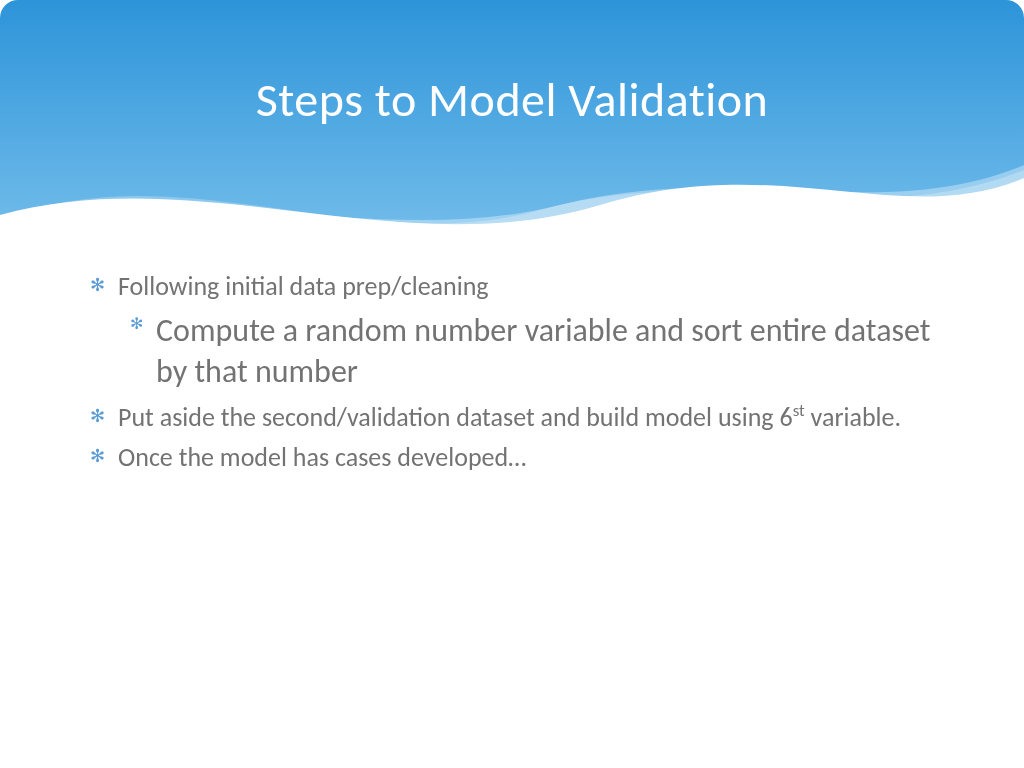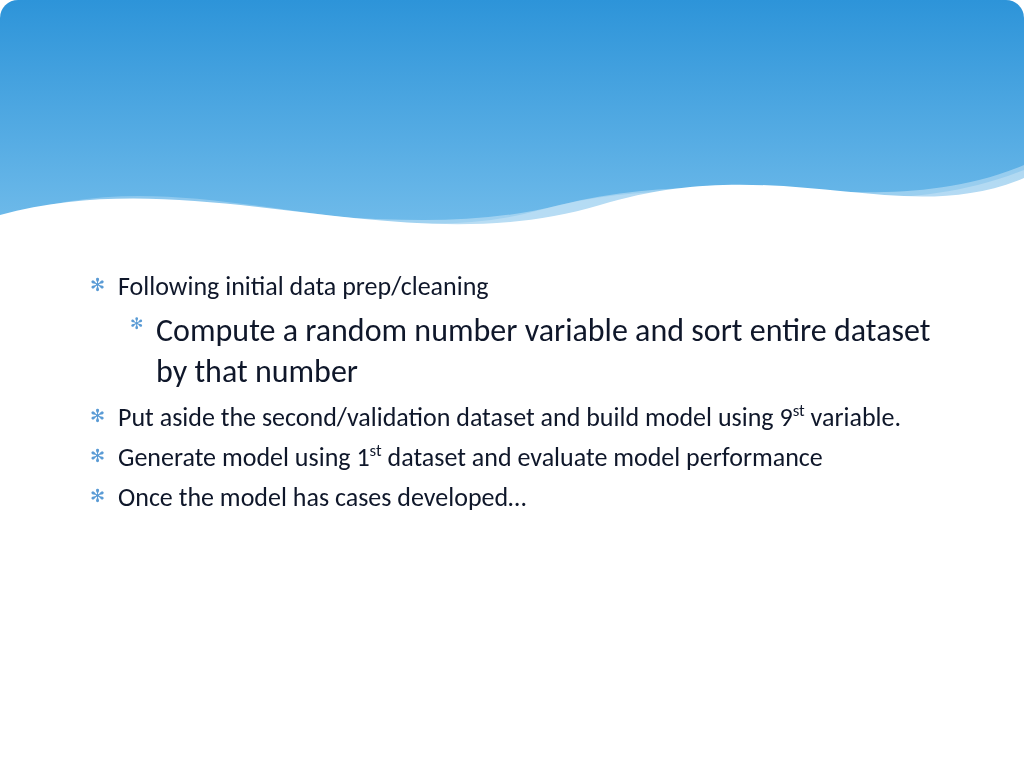--- a/index.html
+++ b/index.html
@@ -29,21 +29,21 @@
     color: #ffffff;
     font-size: 48px;
     font-weight: 400;
     letter-spacing: 0.5px;
   }
   .content {
     position: absolute;
     top: 270px;
     left: 90px;
     right: 70px;
-    color: #0f172a;
+    color: #737373;
   }
   .l1 {
     font-size: 26px;
     line-height: 1.3;
     margin-bottom: 6px;
     padding-left: 28px;
     position: relative;
   }
   .l1::before {
     content: "✻";
@@ -84,26 +84,24 @@
           <stop offset="100%" stop-color="#7fc4ee"></stop>
         </linearGradient>
       </defs>
       <rect x="0" y="0" width="1024" height="280" fill="url(#skyGrad)"></rect>
       <path d="M0,220 C180,150 360,260 540,210 C720,160 860,235 1024,170 L1024,280 L0,280 Z" fill="#ffffff" fill-opacity="0.25"></path>
       <path d="M0,225 C200,175 380,250 560,205 C740,160 880,225 1024,165 L1024,280 L0,280 Z" fill="#ffffff" fill-opacity="0.35"></path>
       <path d="M0,215 C200,160 400,265 600,205 C780,150 900,230 1024,178 L1024,280 L0,280 Z" fill="#ffffff"></path>
     </svg>
   </div>
 
+  <div class="title">Steps to Model Validation</div>
 
   <div class="content">
     <div class="l1">Following initial data prep/cleaning</div>
     <div class="l2">Compute a random number variable and sort entire dataset by that number</div>
     <div class="l1">
-      <span>Put aside the second/validation dataset and build model using 9</span><sup>st</sup><span> variable.</span>
-    </div>
-    <div class="l1">
-      <span>Generate model using 1</span><sup>st</sup><span> dataset and evaluate model performance</span>
+      <span>Put aside the second/validation dataset and build model using 6</span><sup>st</sup><span> variable.</span>
     </div>
     <div class="l1">Once the model has cases developed…</div>
   </div>
 
 </div>
 
 </body></html>

